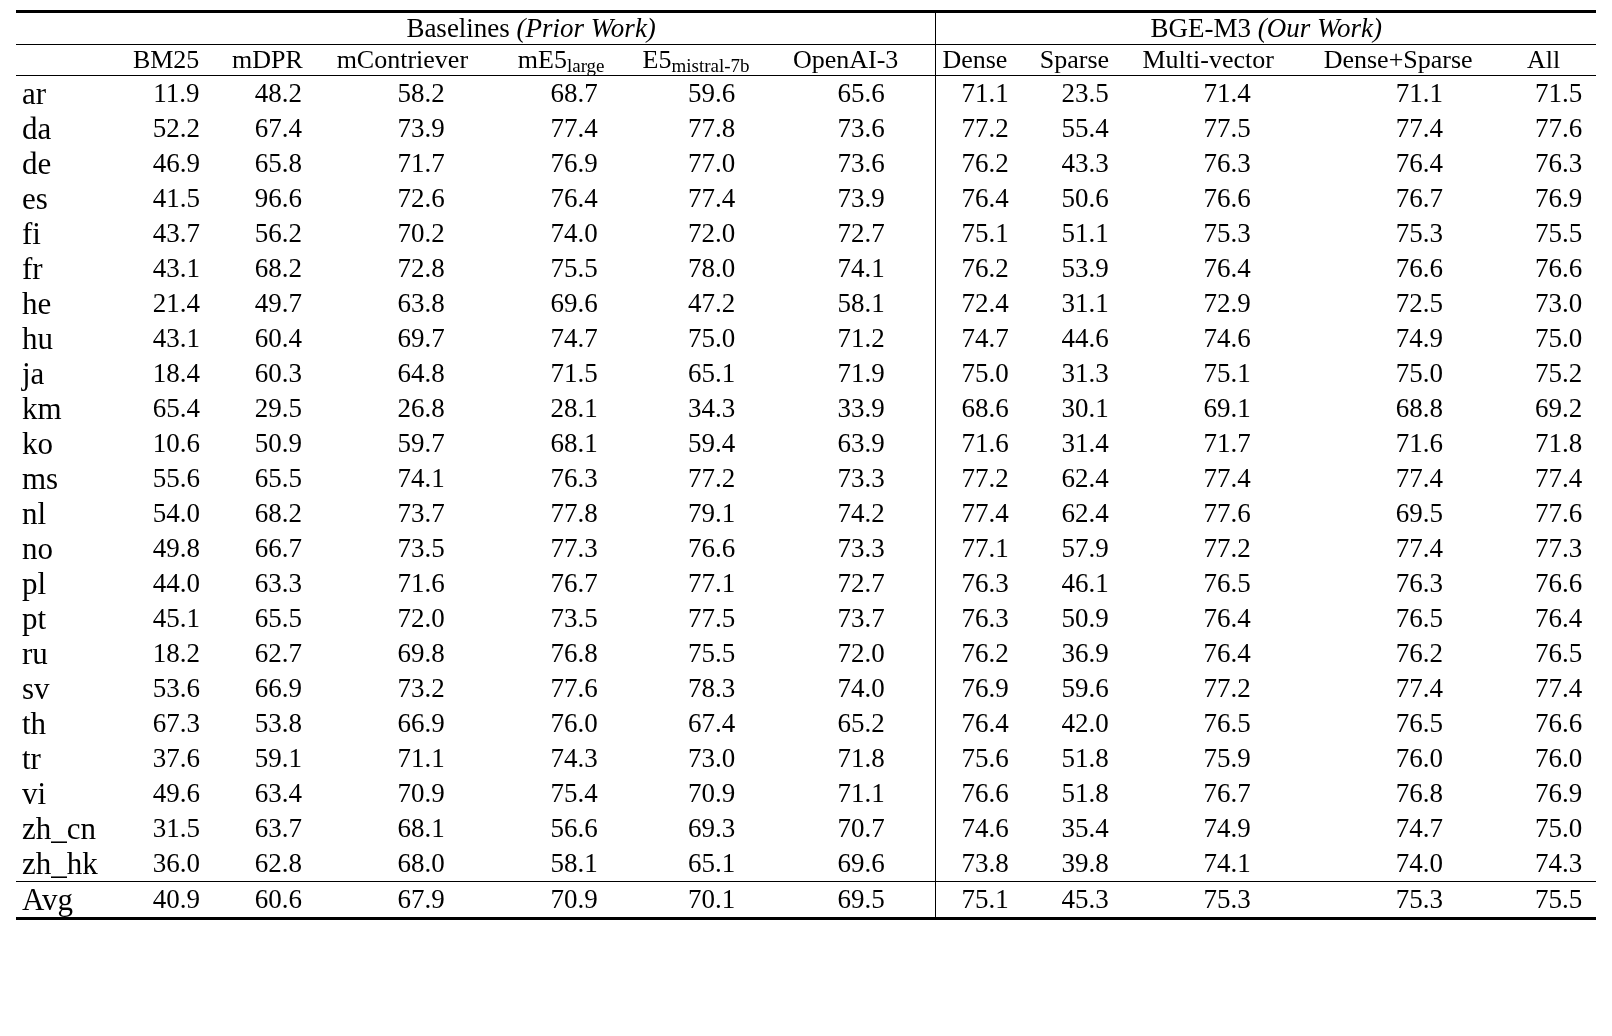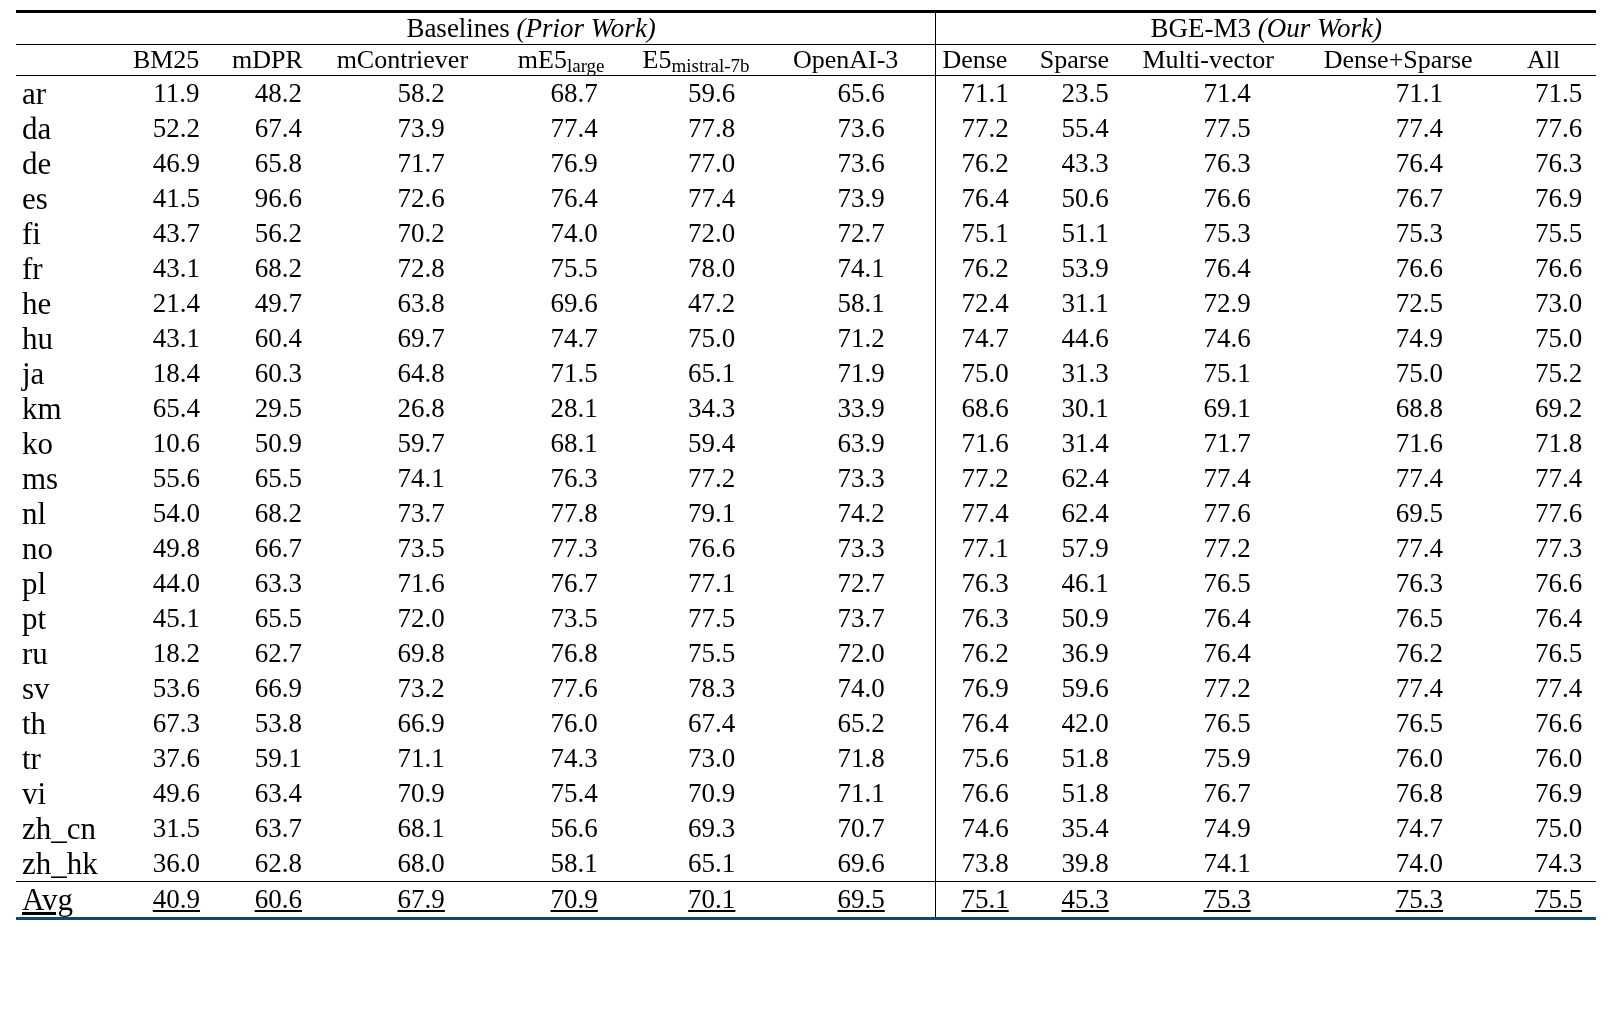--- a/index.html
+++ b/index.html
@@ -26,21 +26,21 @@
     line-height: 1.0;
   }
   table.results td, table.results th {
     padding: 2px 6px;
     font-weight: normal;
     white-space: nowrap;
   }
   
   tr.toprule > * { border-top: 3px solid #000; }
   tr.midrule > * { border-top: 1.6px solid #000; }
-  tr.bottomrule > * { border-bottom: 3px solid #0c4a6e; text-decoration: underline; }
+  tr.bottomrule > * { border-bottom: 3px solid #000000; }
   tr.avgrow > * { border-top: 1.6px solid #000; }
 
   
   .vsep-left { border-right: 1.6px solid #000; }
 
   th.grouphead {
     text-align: center;
     font-size: 27px;
     padding-bottom: 4px;
   }

